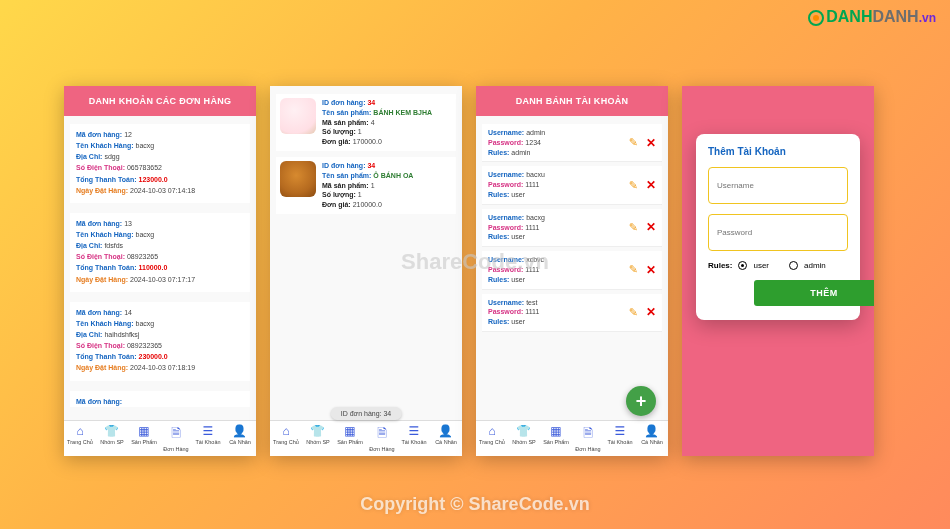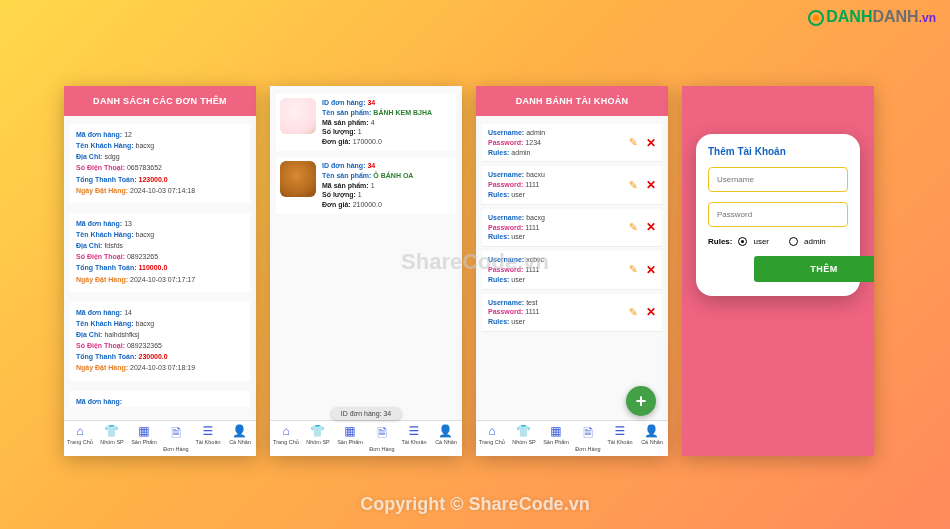--- a/index.html
+++ b/index.html
@@ -121,28 +121,28 @@
   }
   .nav-item {
     flex: 1; text-align: center; padding: 3px 0 4px;
     font-size: 5.5px; color: #444;
     cursor: pointer;
   }
   .nav-icon { font-size: 12px; color: #3b5bdb; display: block; margin-bottom: 1px; }
   .nav-icon.alt { color: #17a2b8; }
   .form-card {
     position: absolute; top: 48px; left: 14px; right: 14px;
-    background: #fff; border-radius: 16px;
+    background: #fff; border-radius: 8px;
     box-shadow: 0 6px 20px rgba(0,0,0,0.25);
     padding: 12px 12px 14px;
   }
   .form-title { color: #1565c0; font-weight: 700; font-size: 10px; margin-bottom: 10px; }
   .form-input {
     width: 100%; border: 1.5px solid #f0c420;
-    border-radius: 4px; padding: 7px 8px;
+    border-radius: 4px; padding: 13px 8px;
     font-size: 8px; color: #999; margin-bottom: 10px;
     background: #fff;
   }
   .rules-row { font-size: 8px; color: #000; display: flex; align-items: center; gap: 6px; margin-bottom: 10px; }
   .rules-row label { font-weight: 700; }
   .radio { width: 9px; height: 9px; border: 1.5px solid #000; border-radius: 50%; display: inline-block; position: relative; }
   .radio.checked::after { content: ""; position: absolute; top: 1.5px; left: 1.5px; width: 3px; height: 3px; background: #000; border-radius: 50%; }
   .btn-add {
     width: 100%; background: #2e9e2e; color: #fff;
     border: none; padding: 8px 0; font-weight: 700;
@@ -159,21 +159,21 @@
 <div class="logo">
   <span class="logo-icon"></span><span>DANH</span><span class="code">DANH</span><span class="vn">.vn</span>
 </div>
 
 <div class="watermark-center">ShareCode.vn</div>
 <div class="copyright">Copyright © ShareCode.vn</div>
 
 <div class="stage">
 
   <div class="phone">
-    <div class="phone-header">DANH SÁCH CÁC ĐƠN THÊM</div>
+    <div class="phone-header">DANH KHOẢN CÁC ĐƠN HÀNG</div>
     <div class="phone-body">
       <div id="orders-container">
           <div class="order-card">
             <div class="row"><span class="lbl lbl-blue">Mã đơn hàng:</span> <span class="val">12</span></div>
             <div class="row"><span class="lbl lbl-blue">Tên Khách Hàng:</span> <span class="val">bacxg</span></div>
             <div class="row"><span class="lbl lbl-blue">Địa Chỉ:</span> <span class="val">sdgg</span></div>
             <div class="row"><span class="lbl lbl-pink">Số Điện Thoại:</span> <span class="val">065783652</span></div>
             <div class="row"><span class="lbl lbl-blue">Tổng Thanh Toán:</span> <span class="val-red">123000.0</span></div>
             <div class="row"><span class="lbl lbl-orange">Ngày Đặt Hàng:</span> <span class="val">2024-10-03 07:14:18</span></div>
           </div>

